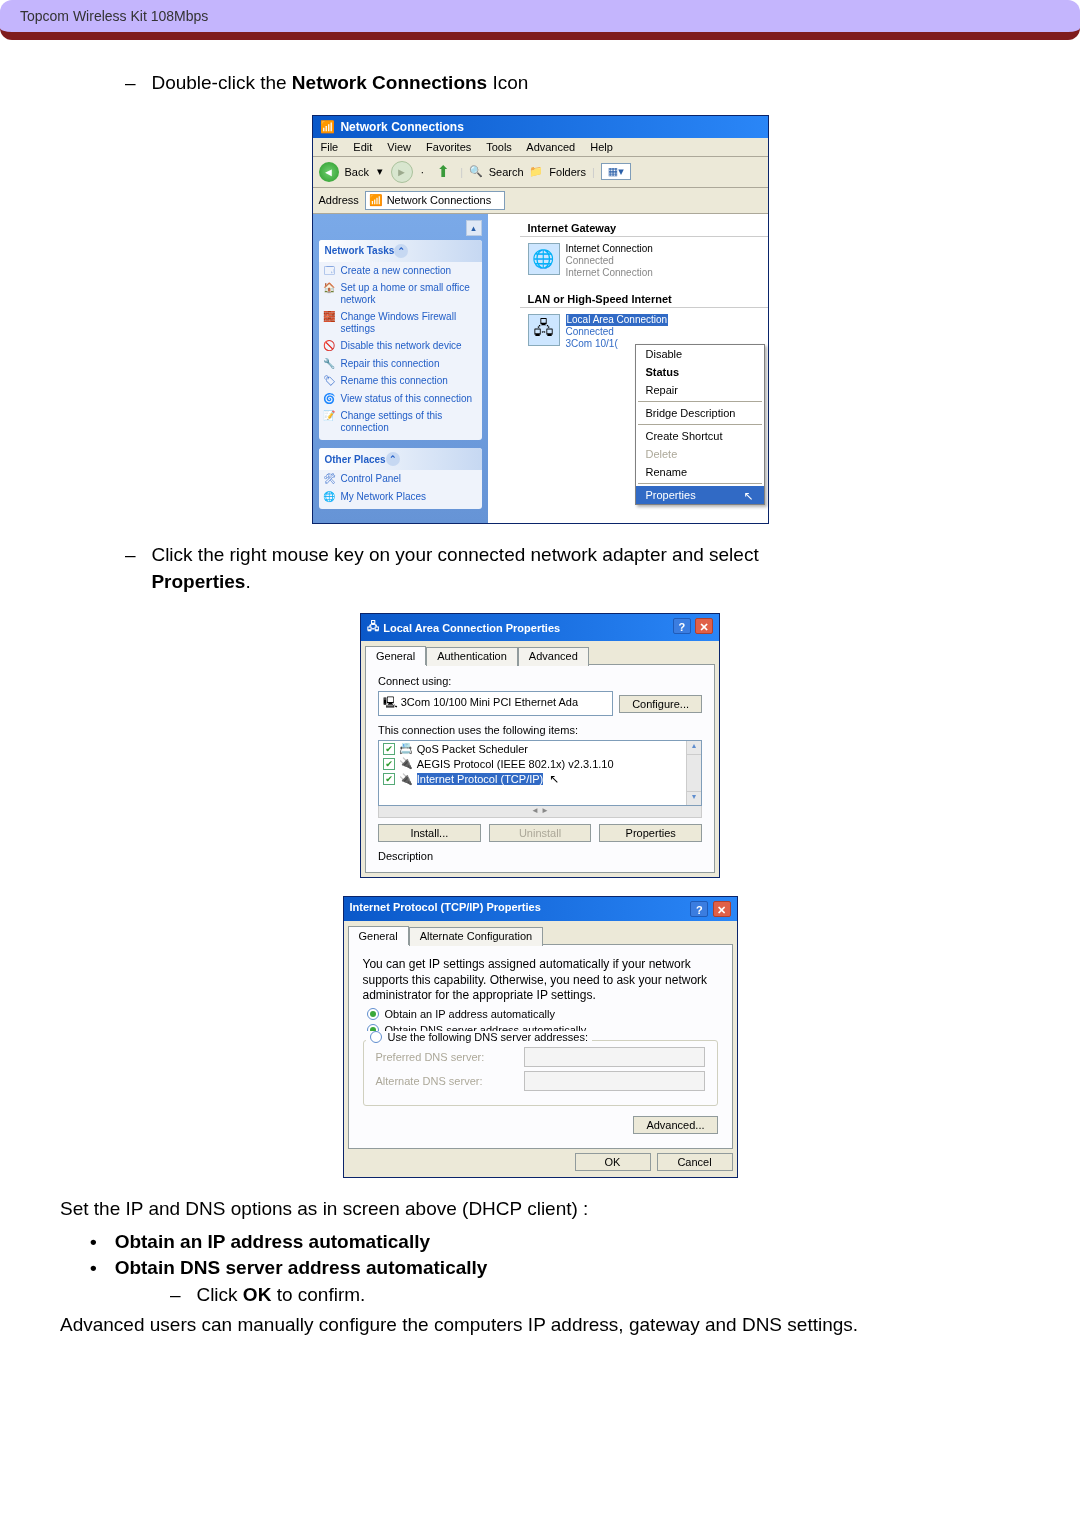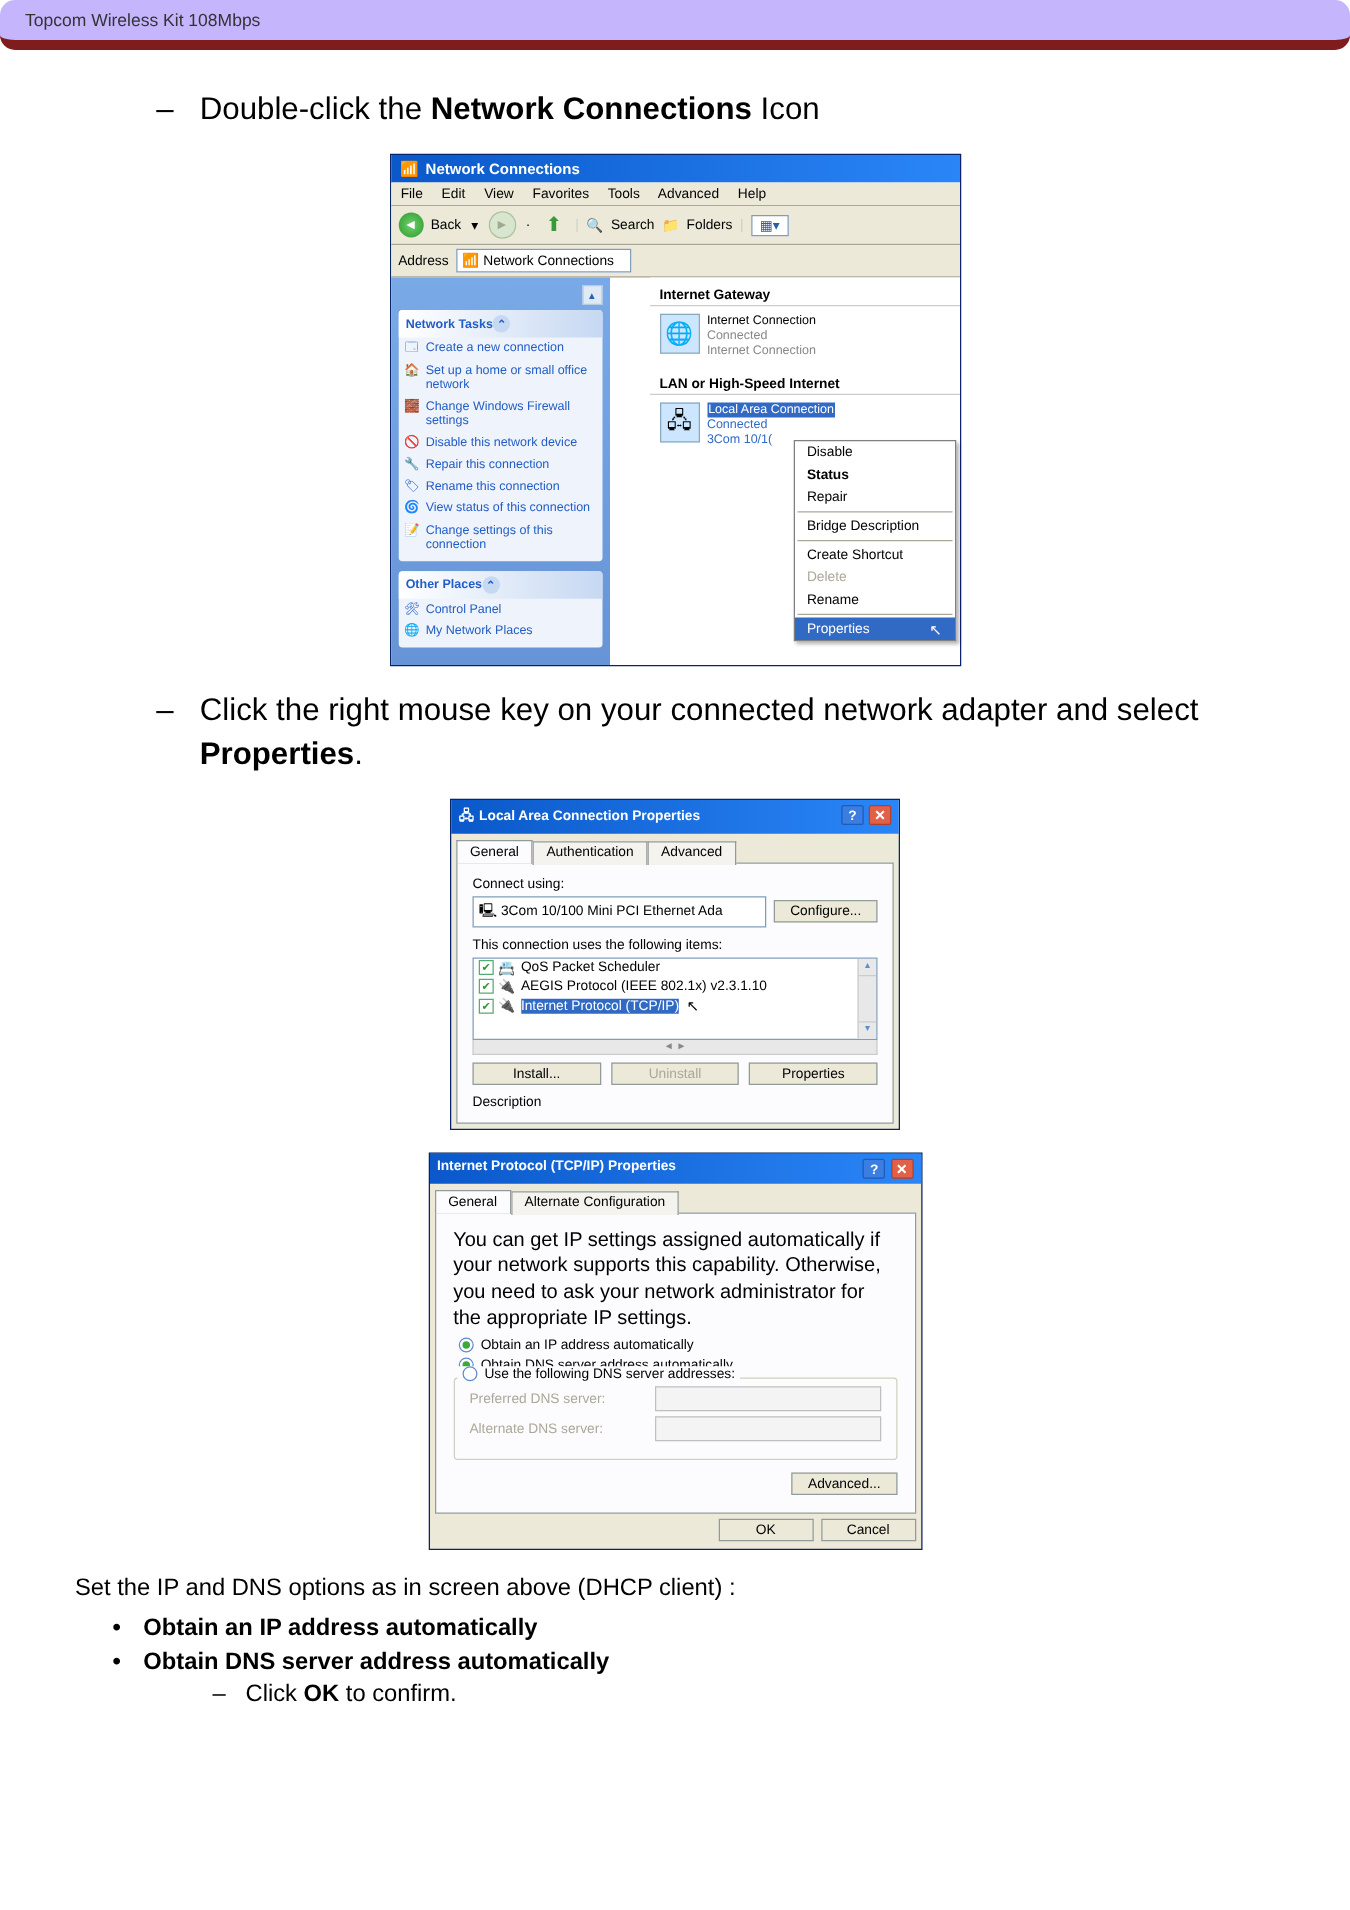--- a/index.html
+++ b/index.html
@@ -14,21 +14,21 @@
     border-bottom: 8px solid #7f1d1d;
     padding: 8px 20px;
     font-size: 14px;
     color: #333;
     border-radius: 12px;
   }
   .page {
     padding: 30px 60px 30px 60px;
   }
   .bullet-line {
-    font-size: 25px;
+    font-size: 19px;
     margin-left: 65px;
     margin-bottom: 18px;
     line-height: 1.4;
   }
   .bullet-line-sub {
     font-size: 19px;
     margin-left: 110px;
     margin-bottom: 4px;
     line-height: 1.4;
   }
@@ -258,21 +258,21 @@
     font-family: Tahoma, Arial, sans-serif;
     font-size: 11px;
     background: #ece9d8;
   }
   .tcp-body {
     border: 1px solid #919b9c;
     margin: 0 4px 4px;
     padding: 12px 14px 14px;
     background: #fcfcfe;
   }
-  .tcp-desc { font-size: 16px; line-height: 1.3; }
+  .tcp-desc { font-size: 12px; line-height: 1.3; }
   .tcp-radio-row { margin: 4px 0 4px 4px; display: flex; align-items: center; gap: 6px; }
   .radio { width: 12px; height: 12px; border: 1px solid #5f8dce; border-radius: 50%; display: inline-flex; align-items: center; justify-content: center; background:#fff; }
   .radio.selected::after { content: ""; width: 6px; height: 6px; background: #3aa83a; border-radius: 50%; }
   .tcp-group {
     border: 1px solid #d0d0bf;
     border-radius: 3px;
     padding: 8px 12px 10px;
     margin: 2px 0 10px;
     position: relative;
   }
@@ -530,19 +530,20 @@
 
   <div class="body-text">Set the IP and DNS options as in screen above (DHCP client) :</div>
 
   <div class="bp"><span class="bold">Obtain an IP address automatically</span></div>
   <div class="bp"><span class="bold">Obtain DNS server address automatically</span></div>
 
   <div class="bullet-line-sub">
     –&nbsp;&nbsp;&nbsp;<span>Click </span><span class="bold">OK</span><span> to confirm.</span>
   </div>
 
+  <div class="body-text" style="margin-top:2px">Advanced users can manually configure the computers IP address, gateway and DNS settings.</div>
 
 </div>
 
 <div class="footer">
   
   
 </div>
 
 </body></html>

